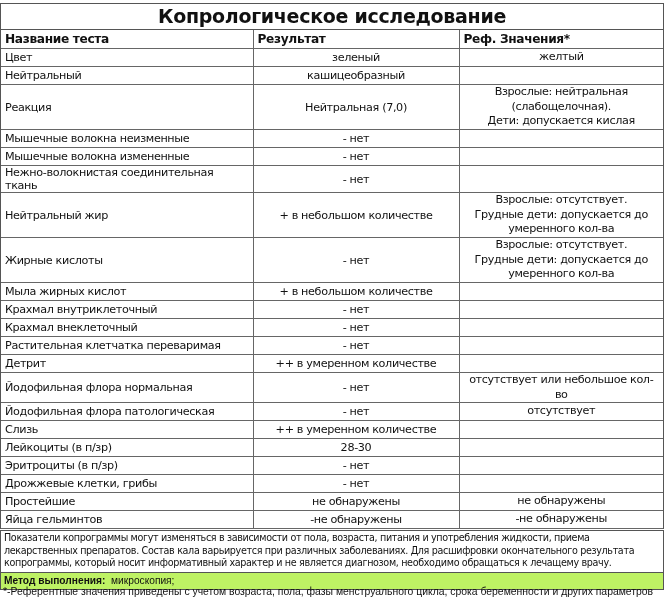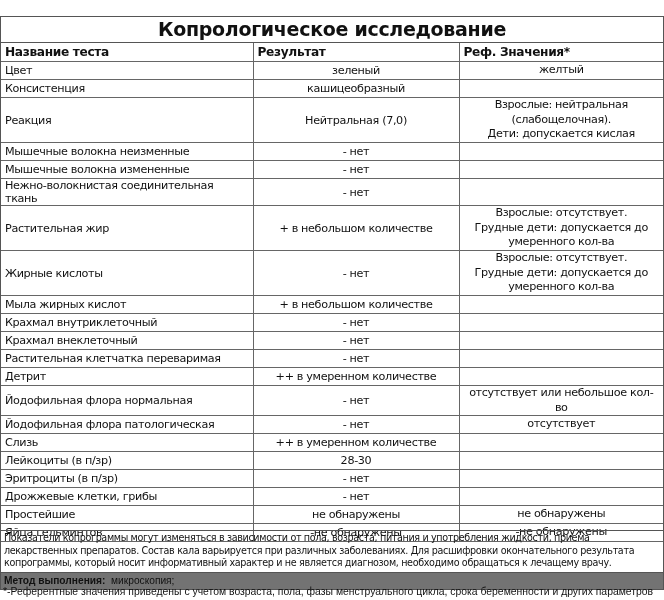--- a/index.html
+++ b/index.html
@@ -1,18 +1,18 @@
 <!DOCTYPE html>
 <html><head>
 <meta charset="utf-8">
 <style>
   html, body { margin: 0; padding: 0; background: #ffffff; }
   body { width: 664px; height: 600px; overflow: hidden; position: relative;
          font-family: "Liberation Sans", sans-serif; color: #111; }
-  .sheet { position: absolute; left: 0; top: 16px; width: 662px;
+  .sheet { position: absolute; left: 0; top: 3px; width: 662px;
            border: 1.5px solid #555; border-bottom: none; }
   .title { height: 25px; line-height: 25px; text-align: center;
            font-size: 19px; font-weight: bold; border-bottom: 1.5px solid #555;
            font-family: "DejaVu Sans", sans-serif; letter-spacing: -0.3px; }
   table { border-collapse: collapse; width: 100%; table-layout: fixed; }
   th, td { border: 1px solid #666; font-size: 11.2px; padding: 0 4px;
            font-family: "DejaVu Sans", sans-serif; letter-spacing: -0.35px; }
   table tr:first-child th { border-top: none; }
   th:first-child, td:first-child { border-left: none; }
   th:last-child, td:last-child { border-right: none; }
@@ -21,21 +21,21 @@
   td.name { text-align: left; }
   td.res, td.ref { text-align: center; }
   td.ref { line-height: 14.5px; }
   tr.tall td { height: 44px; margin-top: 48px; }
   col.c1 { width: 252px; } col.c2 { width: 206px; } col.c3 { width: 204px; }
   .bottom { position: absolute; left: 0; top: 530px; width: 662px;
             border: 1.5px solid #555; border-top: 1.5px solid #555; }
   .note { font-size: 9.6px; line-height: 12.5px; padding: 1px 3px 2px 3px;
           font-family: "DejaVu Sans", sans-serif; letter-spacing: -0.35px;
           border-bottom: 1.5px solid #555; }
-  .method { background: #737373; font-size: 10.2px; height: 16px; line-height: 16px;
+  .method { background: #bef264; font-size: 10.2px; height: 16px; line-height: 16px;
             padding: 0 3px; font-family: "Liberation Sans", sans-serif; }
   .method b { font-weight: bold; }
   .footnote { position: absolute; left: 0; top: 585px; width: 664px;
               font-size: 10.4px; line-height: 14px; padding-left: 3px;
               font-family: "Liberation Sans", sans-serif; }
 </style>
 </head>
 <body>
 
 <div class="sheet">
@@ -55,21 +55,21 @@
     </thead>
     <tbody id="rows-body">
         <tr>
           <td class="name">Цвет</td>
           <td class="res">зеленый</td>
           <td class="ref">
             <div>желтый</div>
           </td>
         </tr>
         <tr>
-          <td class="name">Консистенция</td>
+          <td class="name">Нейтральный</td>
           <td class="res">кашицеобразный</td>
           <td class="ref"></td>
         </tr>
         <tr class="tall">
           <td class="name">Реакция</td>
           <td class="res">Нейтральная (7,0)</td>
           <td class="ref">
             <div>Взрослые: нейтральная</div>
             <div>(слабощелочная).</div>
             <div>Дети: допускается кислая</div>
@@ -84,21 +84,21 @@
           <td class="name">Мышечные волокна измененные</td>
           <td class="res">- нет</td>
           <td class="ref"></td>
         </tr>
         <tr>
           <td class="name">Нежно-волокнистая соединительная ткань</td>
           <td class="res">- нет</td>
           <td class="ref"></td>
         </tr>
         <tr class="tall">
-          <td class="name">Растительная жир</td>
+          <td class="name">Нейтральный жир</td>
           <td class="res">+ в небольшом количестве</td>
           <td class="ref">
             <div>Взрослые: отсутствует.</div>
             <div>Грудные дети: допускается до</div>
             <div>умеренного кол-ва</div>
           </td>
         </tr>
         <tr class="tall">
           <td class="name">Жирные кислоты</td>
           <td class="res">- нет</td>

